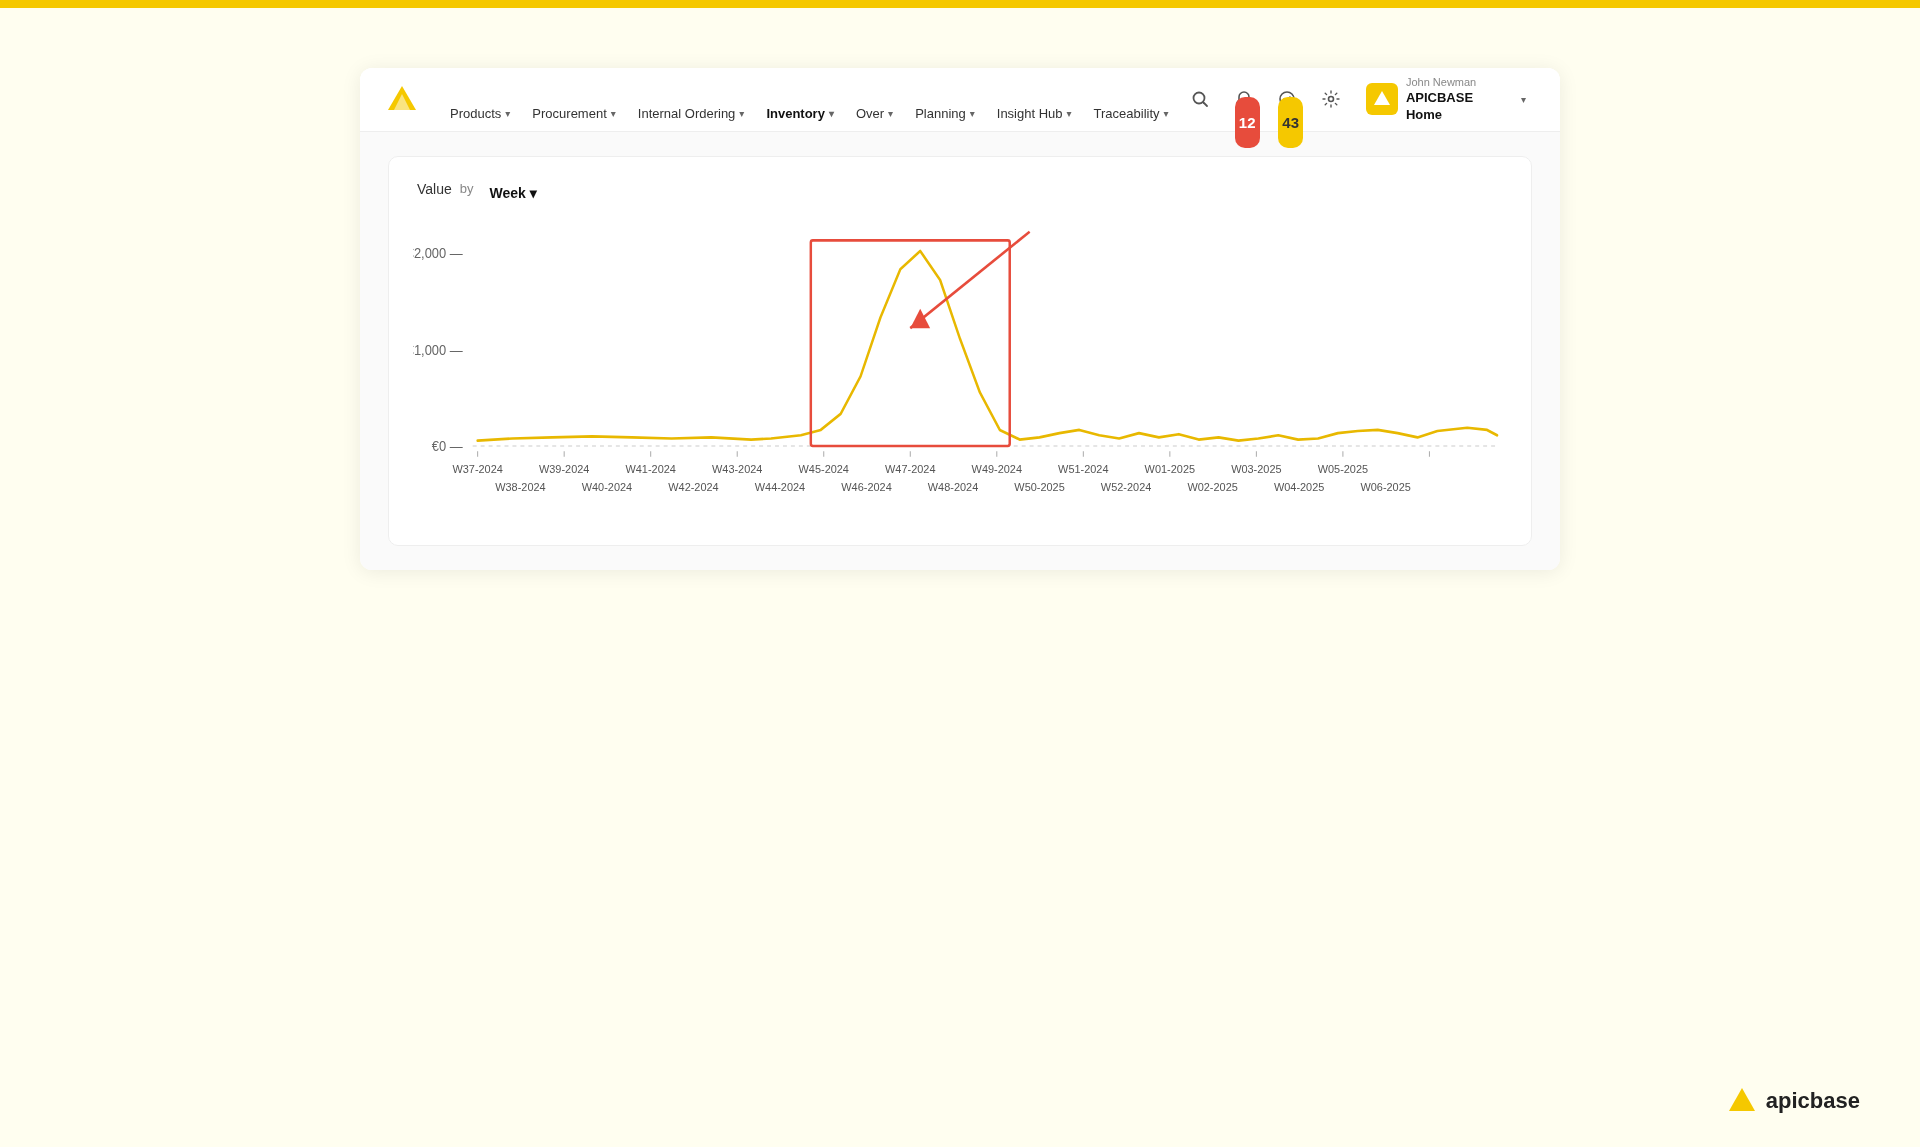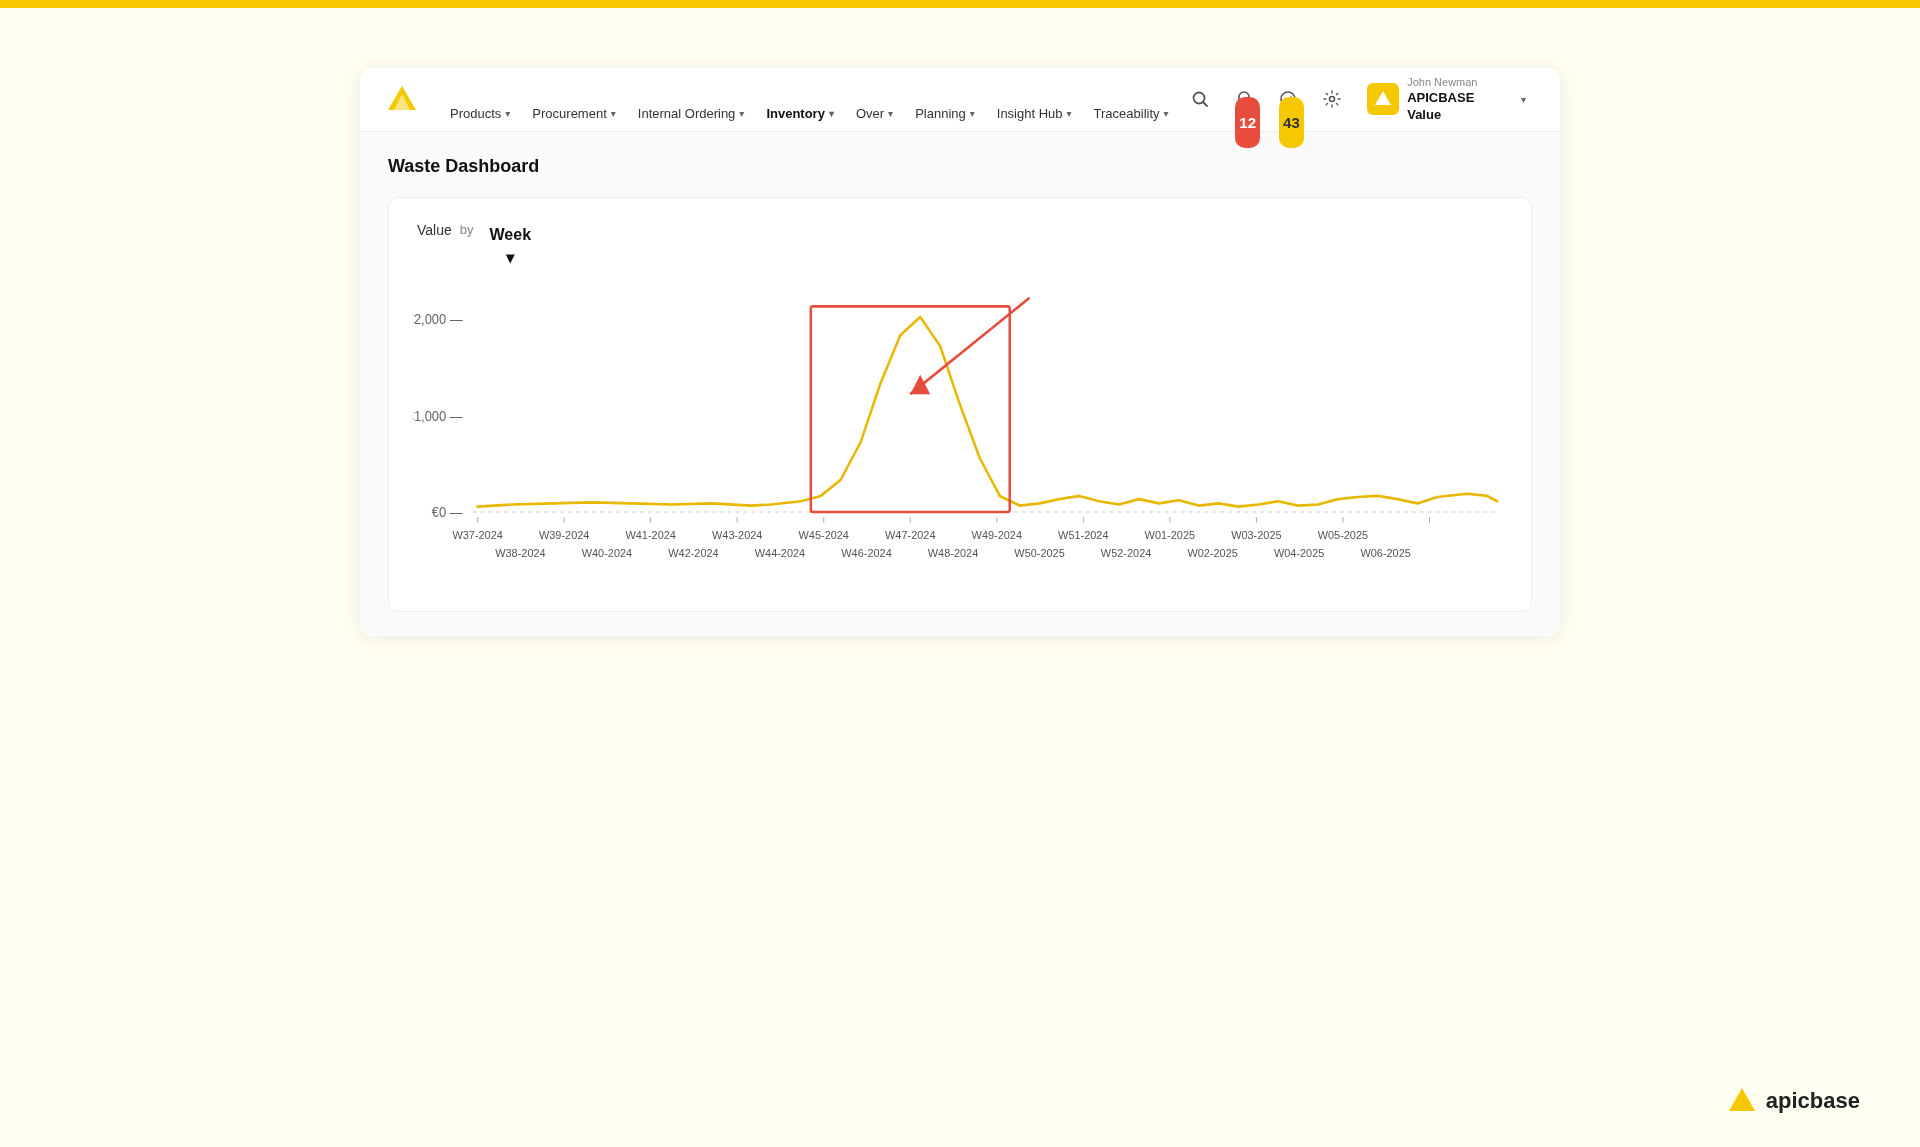--- a/index.html
+++ b/index.html
@@ -231,27 +231,26 @@
 
     .by-label {
       font-size: 13px;
       color: #888;
     }
 
     .week-select {
       display: flex;
       align-items: center;
       gap: 4px;
-      font-size: 16px;
+      font-size: 14px;
       font-weight: 600;
       color: #111;
       cursor: pointer;
       padding: 4px 8px;
       border-radius: 6px;
-      flex-direction: column;
     }
 
     
     .chart-area {
       position: relative;
       width: 100%;
       height: 300px;
     }
 
     .chart-svg {
@@ -360,29 +359,28 @@
         </div>
 
         <div class="user-area">
           <div class="user-avatar">
             <svg viewBox="0 0 20 20" fill="none">
               <polygon points="10,2 18,16 2,16" fill="#fff"></polygon>
             </svg>
           </div>
           <div class="user-info">
             <div class="user-name">John Newman</div>
-            <div class="user-org">APICBASE Value</div>
+            <div class="user-org">APICBASE Home</div>
           </div>
           <span style="font-size:10px;color:#666;margin-left:2px;">▾</span>
         </div>
       </div>
     </nav>
 
     <div class="page-content">
-      <div class="page-title">Waste Dashboard</div>
 
       <div class="chart-card">
 
         <div class="chart-controls">
           <span class="value-label">Value</span>
           <span class="by-label">by</span>
           <div class="week-select">
             <span>Week</span>
             <span>▾</span>
           </div>

